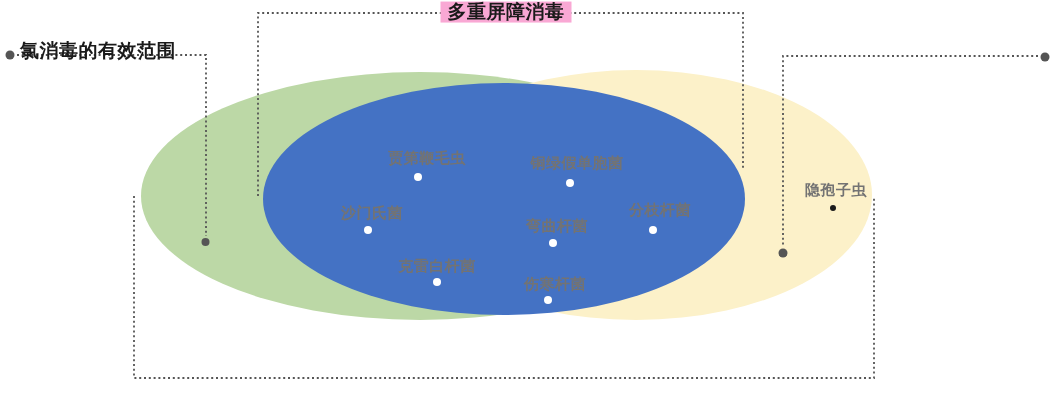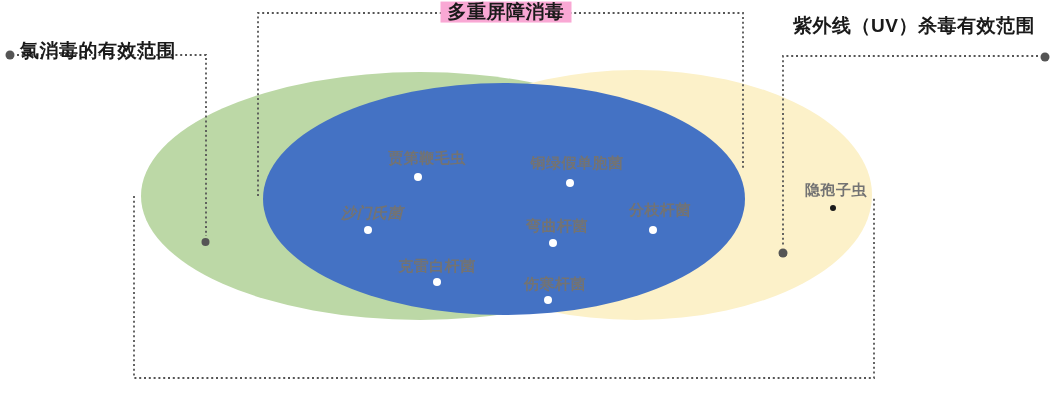--- a/index.html
+++ b/index.html
@@ -63,25 +63,24 @@
     <circle cx="653" cy="230" r="4" fill="#ffffff"></circle>
     <circle cx="553" cy="243" r="4" fill="#ffffff"></circle>
     <circle cx="437" cy="282" r="4" fill="#ffffff"></circle>
     <circle cx="548" cy="300" r="4" fill="#ffffff"></circle>
 
     <circle cx="833" cy="208" r="3" fill="#1a1a1a"></circle>
   </svg>
 
   <div class="lbl outer" style="left:98px; top:36px;margin-top:15px;">氯消毒的有效范围</div>
   <div class="lbl outer on-line" style="left:506px; top:12px;">多重屏障消毒</div>
-  <div class="lbl outer" style="left:914px; top:26px;">紫外线（UV）杀毒有效范围</div>
 
   <div class="lbl org" style="left:427px; top:158px;">贾第鞭毛虫</div>
   <div class="lbl org" style="left:577px; top:163px;">铜绿假单胞菌</div>
-  <div class="lbl org" style="left:372px; top:213px;font-style:italic;">沙门氏菌</div>
+  <div class="lbl org" style="left:372px; top:213px;">沙门氏菌</div>
   <div class="lbl org" style="left:660px; top:210px;text-align:right;">分枝杆菌</div>
   <div class="lbl org" style="left:557px; top:226px;">弯曲杆菌</div>
   <div class="lbl org" style="left:437px; top:266px;">克雷白杆菌</div>
   <div class="lbl org" style="left:555px; top:284px;">伤寒杆菌</div>
 
   <div class="lbl org dark" style="left:836px; top:190px;">隐孢子虫</div>
 
 </div>
 
 </body></html>

